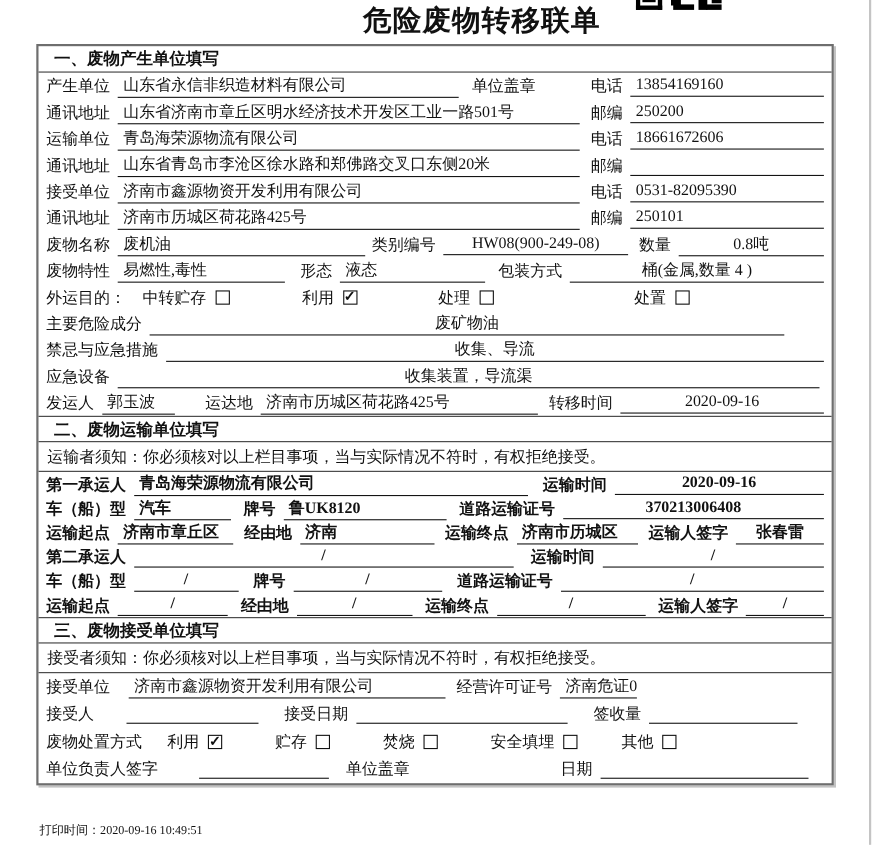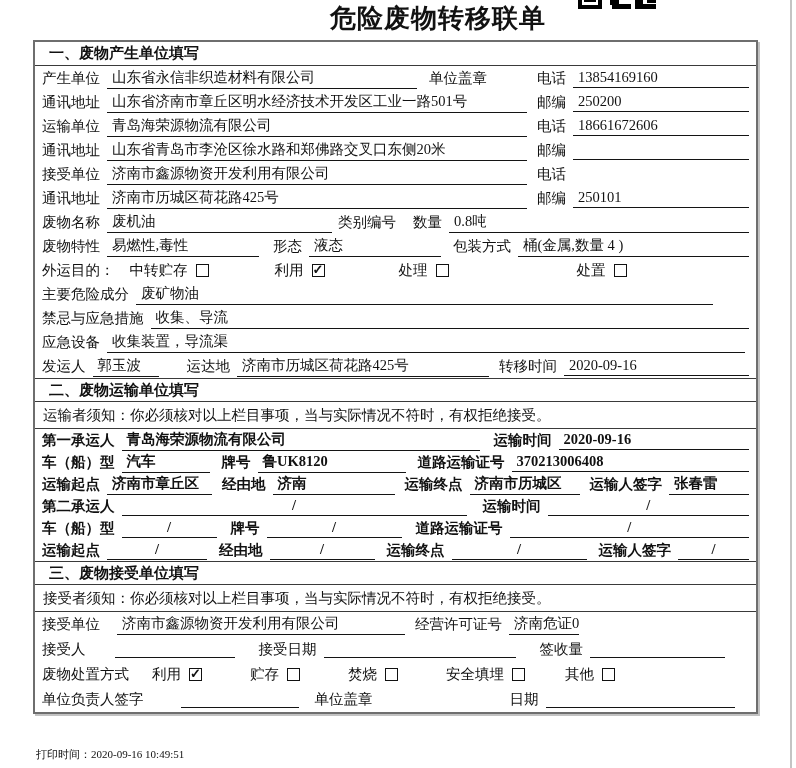--- a/index.html
+++ b/index.html
@@ -60,21 +60,21 @@
   .s3 .row { height: 25px; }
 
   .lbl { white-space: nowrap; margin-right: 7px; flex: 0 0 auto; }
   .val {
     border-bottom: 1px solid #141414;
     padding: 0 5px 1px 5px;
     min-height: 17px;
     flex: 0 0 auto; white-space: nowrap; overflow: hidden;
   }
   .val.grow { flex: 1 1 auto; margin-right: 10px; }
-  .val.fill { flex: 1 1 auto; }
+  .val.fill { flex: 1 1 auto; text-align: center; }
   .val.c { text-align: center; }
 
   .rcol {
     margin-left: auto; flex: 0 0 212px;
     display: flex; align-items: flex-end;
   }
   .rcol .val { flex: 1 1 auto; }
 
   
   .opt { display: inline-flex; align-items: center; flex: 0 0 auto; }
@@ -155,36 +155,38 @@
           <span class="lbl">邮编</span>
           <span class="val"></span>
         </span>
       </div>
 
       <div class="row">
         <span class="lbl">接受单位</span>
         <span class="val grow">济南市鑫源物资开发利用有限公司</span>
         <span class="rcol">
           <span class="lbl">电话</span>
+          <span class="val">0531-82095390</span>
         </span>
       </div>
 
       <div class="row">
         <span class="lbl">通讯地址</span>
         <span class="val grow">济南市历城区荷花路425号</span>
         <span class="rcol">
           <span class="lbl">邮编</span>
           <span class="val">250101</span>
         </span>
       </div>
 
       <div class="row">
         <span class="lbl">废物名称</span>
         <span class="val" style="width:225px">废机油</span>
         <span class="lbl" style="margin-left:6px">类别编号</span>
+        <span class="val" style="width:168px;text-align:center">HW08(900-249-08)</span>
         <span class="lbl" style="margin-left:10px">数量</span>
         <span class="val fill">0.8吨</span>
       </div>
 
       <div class="row">
         <span class="lbl">废物特性</span>
         <span class="val" style="width:152px">易燃性,毒性</span>
         <span class="lbl" style="margin-left:14px">形态</span>
         <span class="val" style="width:132px">液态</span>
         <span class="lbl" style="margin-left:12px">包装方式</span>

